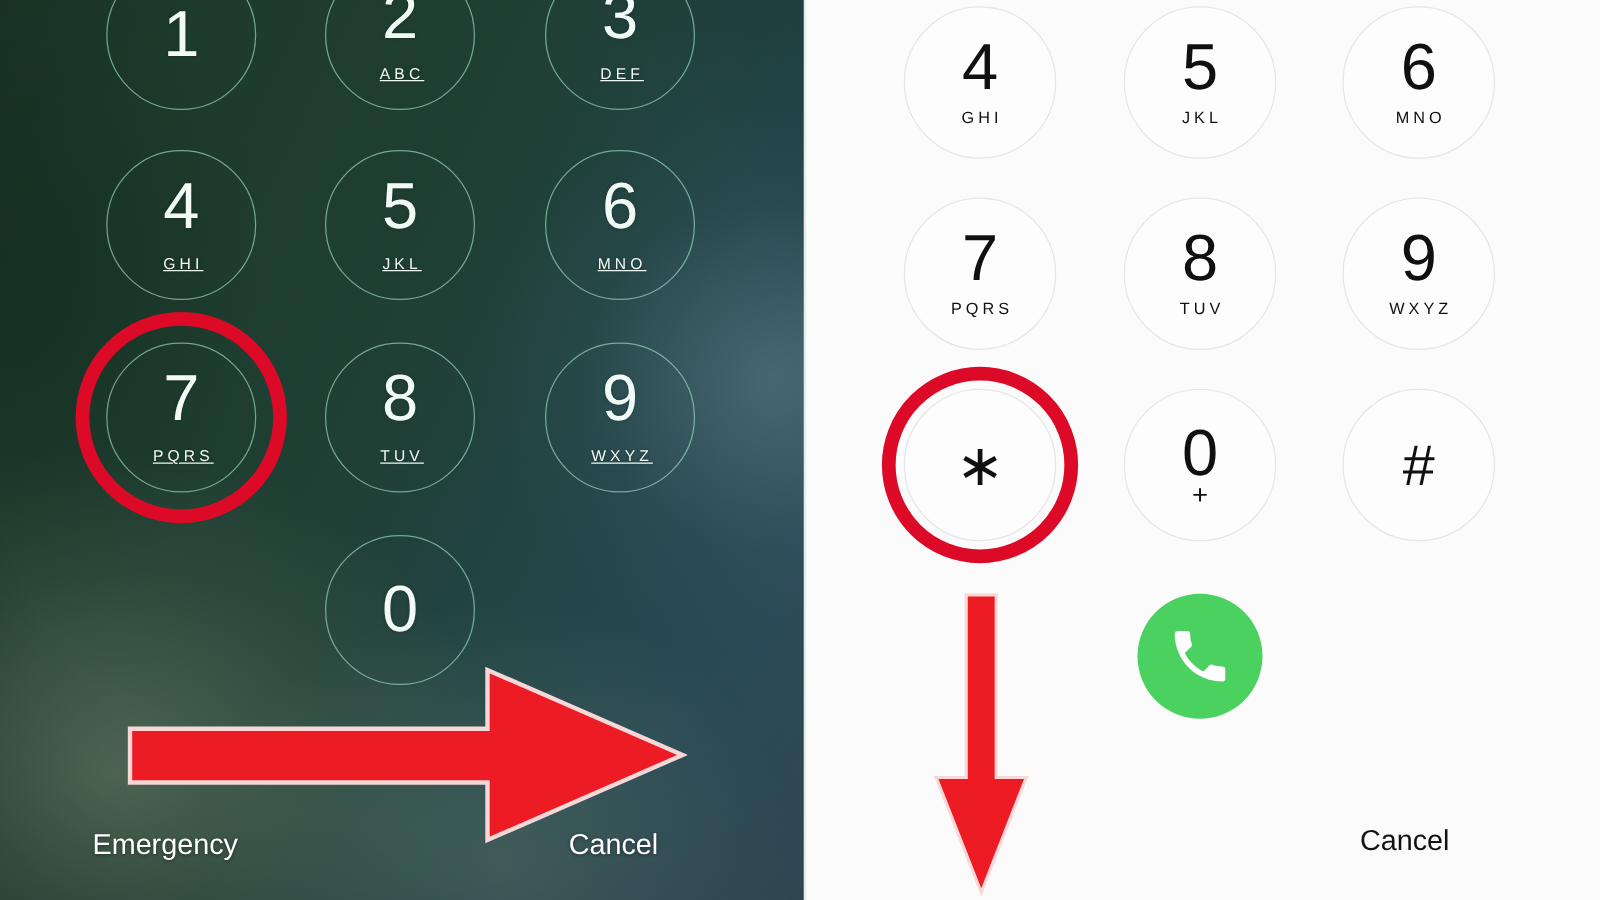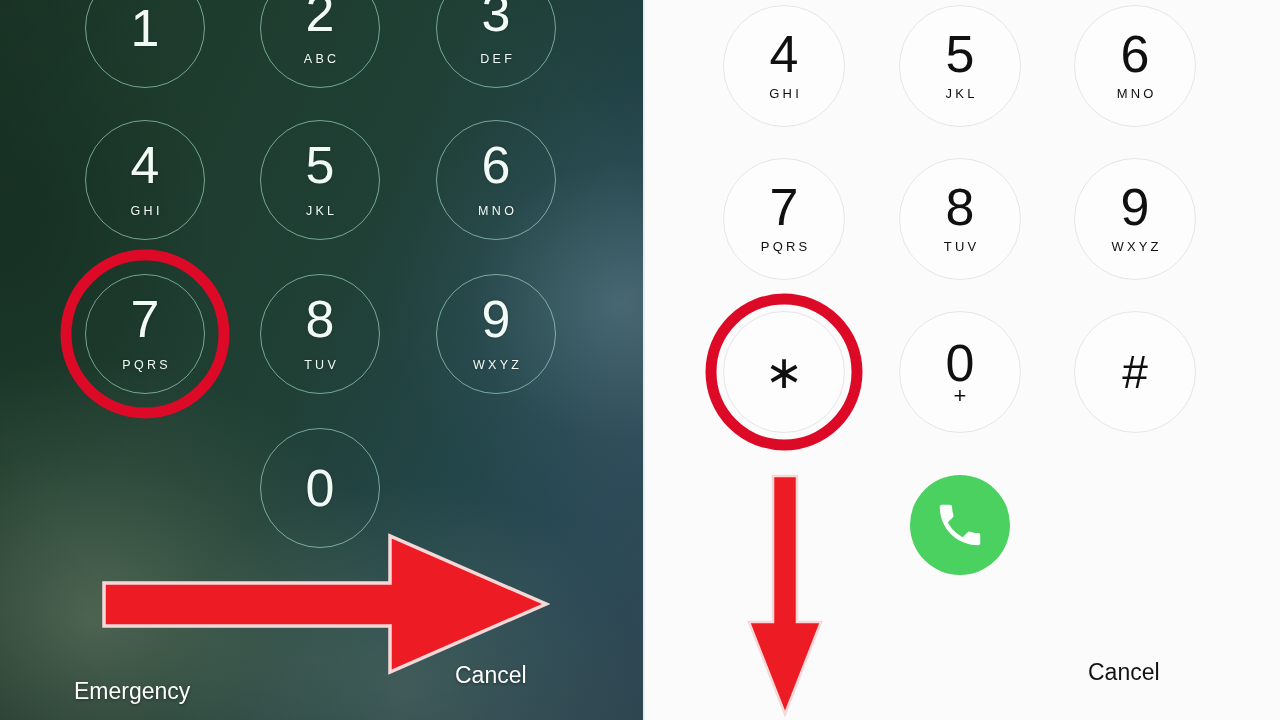--- a/index.html
+++ b/index.html
@@ -77,20 +77,21 @@
     letter-spacing: 0px;
     text-shadow: 0 0 3px rgba(0,0,0,0.25);
   }
   .key-l .letters {
     font-size: 12.5px;
     font-weight: 400;
     letter-spacing: 3.3px;
     margin-top: 15px;
     margin-left: 3.3px;
     text-shadow: 0 0 3px rgba(0,0,0,0.25);
+    text-decoration: underline;
   }
   .key-l.no-letters .digit {
     line-height: 1;
   }
 
   .bottom-label-l {
     position: absolute;
     font-size: 23px;
     font-weight: 400;
     color: #ffffff;
@@ -250,21 +251,21 @@
     </div>
 
     <svg class="ring-red" style="left:55px; top:244px; width:180px; height:180px;" viewBox="0 0 180 180">
       <circle cx="90" cy="90" r="79" fill="none" stroke="#dc0a26" stroke-width="11"></circle>
     </svg>
 
     <svg class="arrow-right" viewBox="0 0 450 168">
       <polygon points="4,63 290,63 290,16 446,84 290,152 290,106 4,106" fill="#ed1c24" stroke="#f7d7d8" stroke-width="3.5" stroke-linejoin="miter"></polygon>
     </svg>
 
-    <div class="bottom-label-l" style="left:74px; top:678px;">Emergency</div>
+    <div class="bottom-label-l" style="left:74px; top:662px;">Emergency</div>
     <div class="bottom-label-l" style="left:455px; top:662px;">Cancel</div>
   </div>
 
   <div class="divider"></div>
 
   <div class="panel-right">
 
     <div class="key-r" style="left:78px; top:5px;">
       <span class="digit">4</span>
       <span class="letters">GHI</span>

